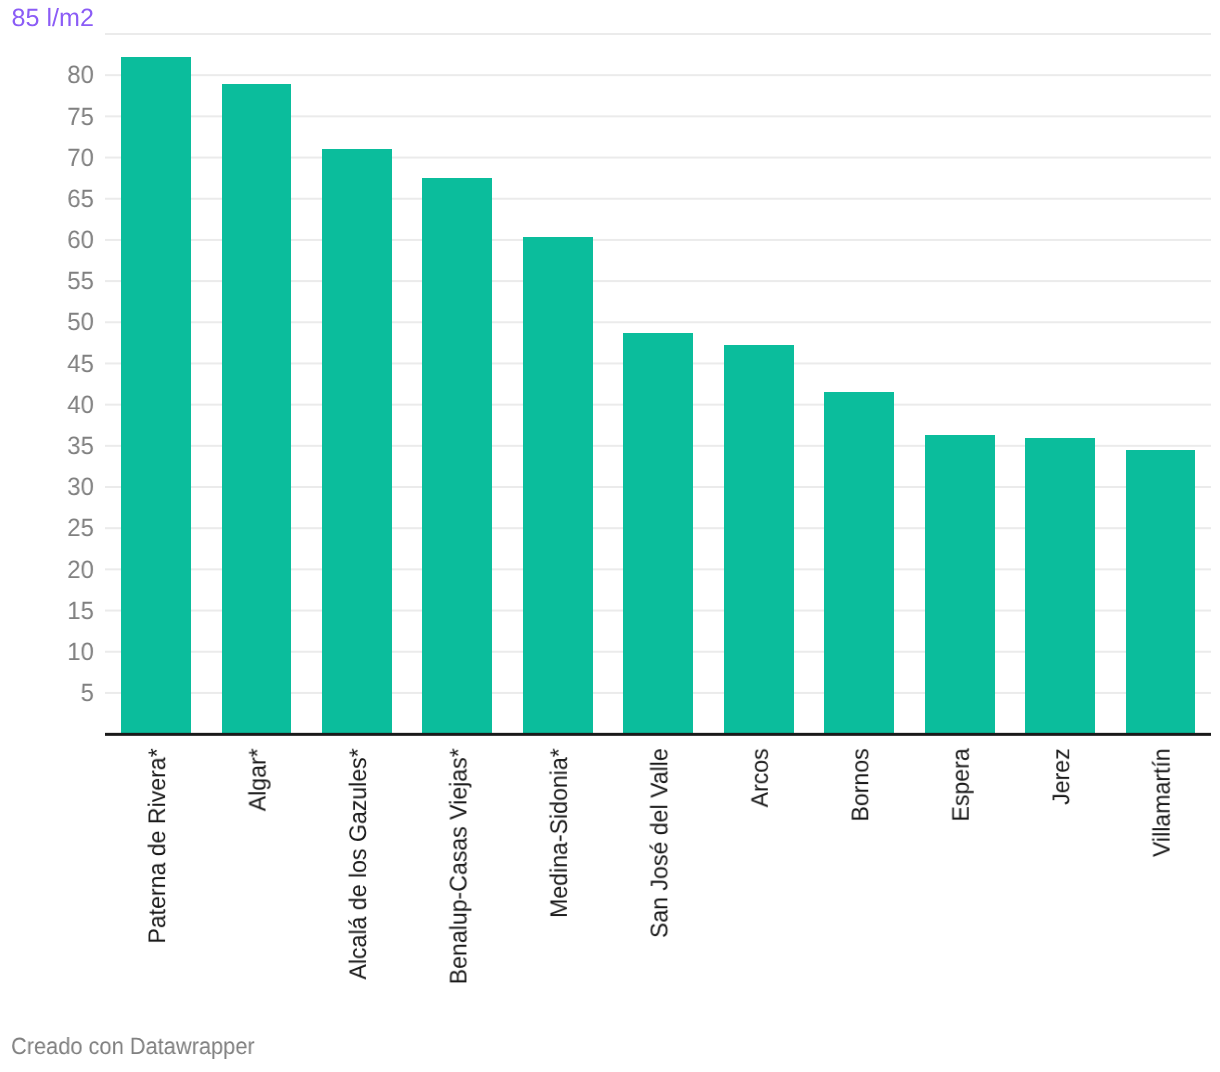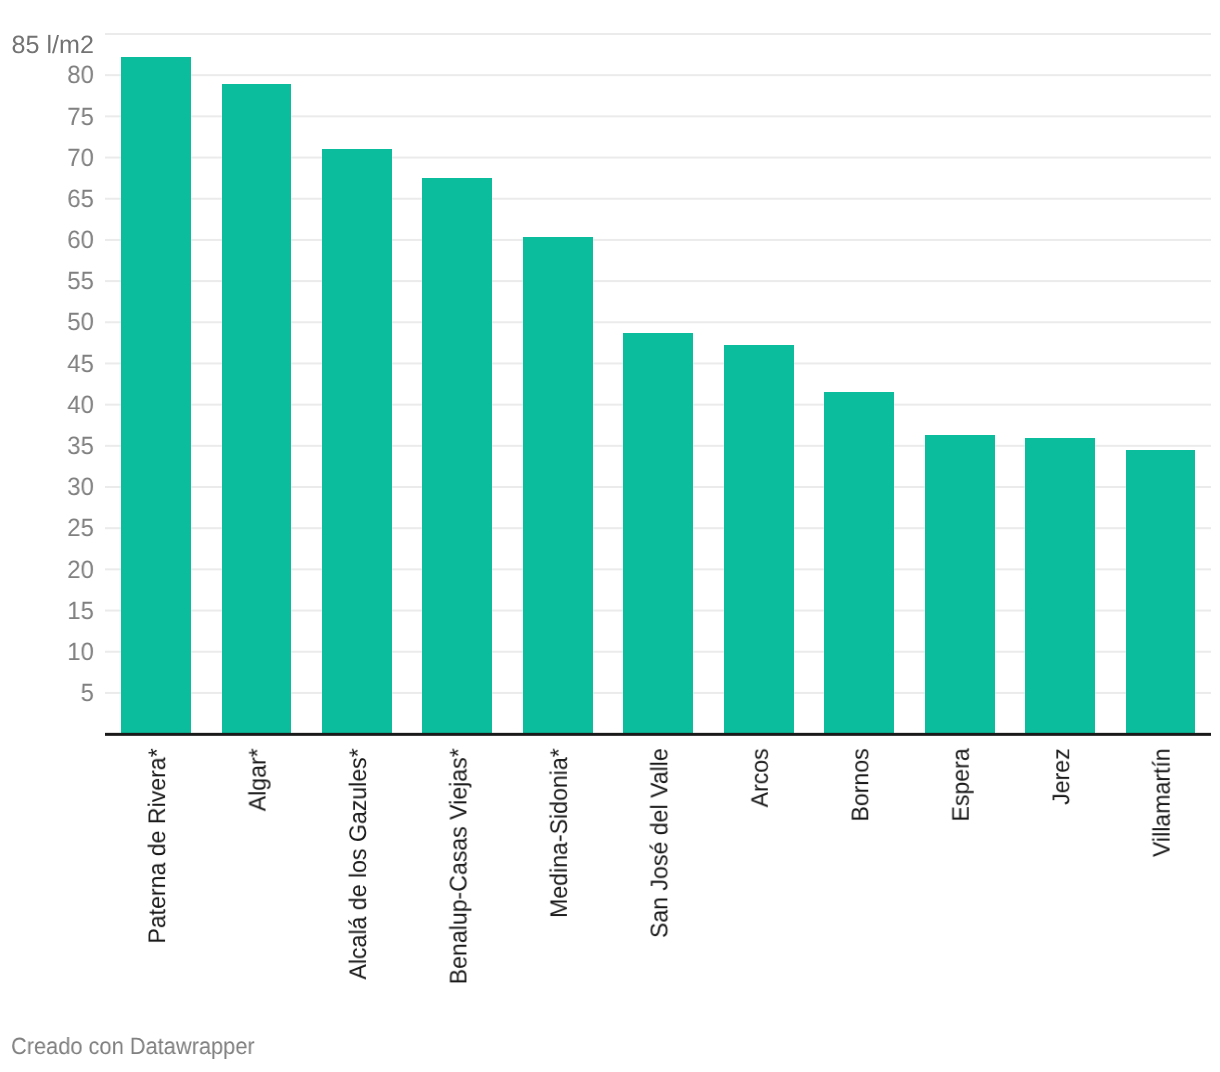--- a/index.html
+++ b/index.html
@@ -105,21 +105,21 @@
       <div class="gridline" style="width: 1106px; background: rgb(235, 235, 235); transform: translate(105px, 444.824px);"></div>
       <div class="gridline" style="width: 1106px; background: rgb(235, 235, 235); transform: translate(105px, 486.006px);"></div>
       <div class="gridline" style="width: 1106px; background: rgb(235, 235, 235); transform: translate(105px, 527.188px);"></div>
       <div class="gridline" style="width: 1106px; background: rgb(235, 235, 235); transform: translate(105px, 568.371px);"></div>
       <div class="gridline" style="width: 1106px; background: rgb(235, 235, 235); transform: translate(105px, 609.553px);"></div>
       <div class="gridline" style="width: 1106px; background: rgb(235, 235, 235); transform: translate(105px, 650.735px);"></div>
       <div class="gridline" style="width: 1106px; background: rgb(235, 235, 235); transform: translate(105px, 691.918px);"></div>
     </div>
 
   <div class="layer" id="ytick-layer">
-      <div class="ytick unit" style="right: 1126.4px; top: 33px; color: #737373;">85 l/m2</div>
+      <div class="ytick unit" style="right: 1126.4px; top: 6px; color: #8b5cf6;">85 l/m2</div>
       <div class="ytick" style="right: 1126.4px; top: 63.3824px; color: rgb(128, 128, 128);">80</div>
       <div class="ytick" style="right: 1126.4px; top: 104.565px; color: rgb(128, 128, 128);">75</div>
       <div class="ytick" style="right: 1126.4px; top: 145.747px; color: rgb(128, 128, 128);">70</div>
       <div class="ytick" style="right: 1126.4px; top: 186.929px; color: rgb(128, 128, 128);">65</div>
       <div class="ytick" style="right: 1126.4px; top: 228.112px; color: rgb(128, 128, 128);">60</div>
       <div class="ytick" style="right: 1126.4px; top: 269.294px; color: rgb(128, 128, 128);">55</div>
       <div class="ytick" style="right: 1126.4px; top: 310.476px; color: rgb(128, 128, 128);">50</div>
       <div class="ytick" style="right: 1126.4px; top: 351.659px; color: rgb(128, 128, 128);">45</div>
       <div class="ytick" style="right: 1126.4px; top: 392.841px; color: rgb(128, 128, 128);">40</div>
       <div class="ytick" style="right: 1126.4px; top: 434.024px; color: rgb(128, 128, 128);">35</div>

